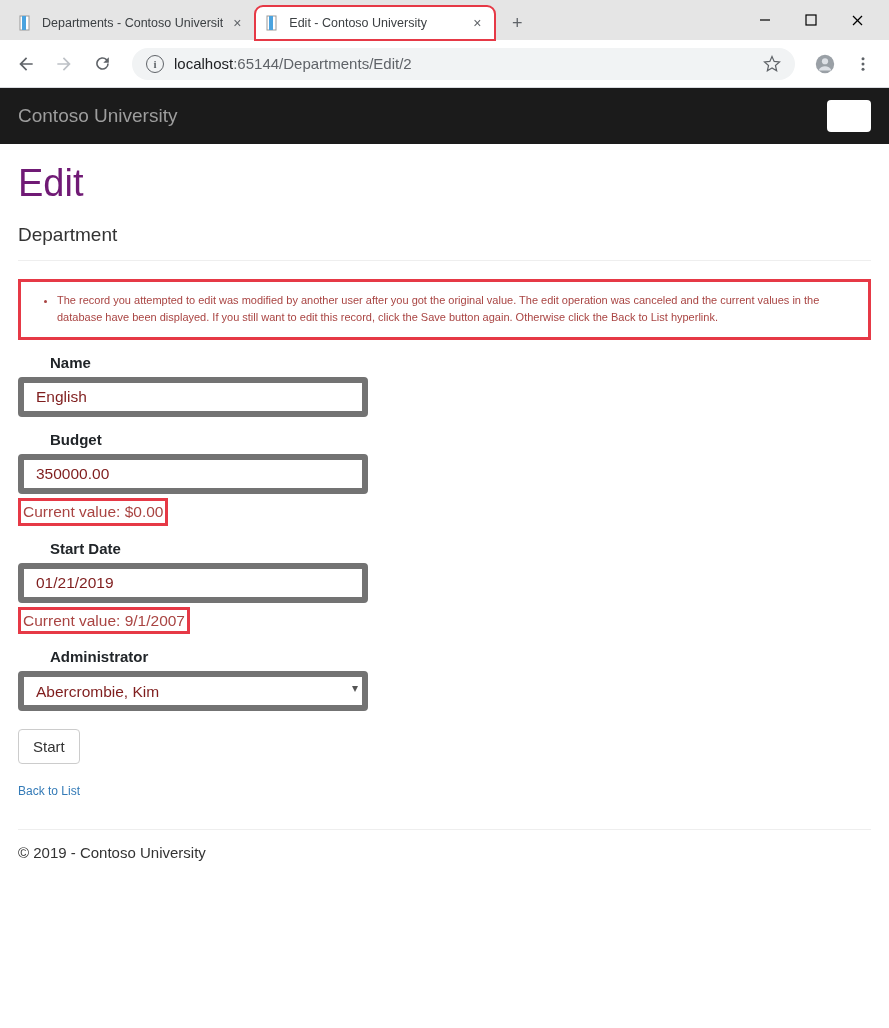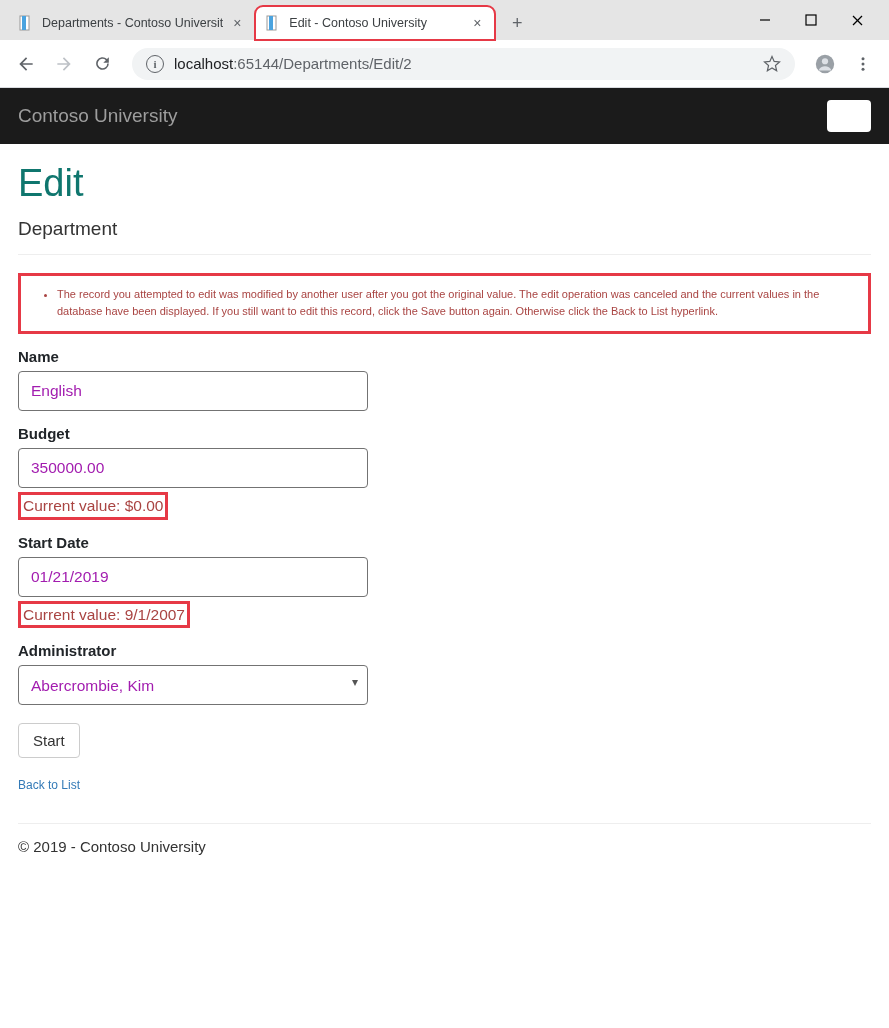--- a/index.html
+++ b/index.html
@@ -27,31 +27,31 @@
     .omnibox .url-path { color: #5f6368; }
     .omnibox .star { margin-left: auto; color: #5f6368; }
     
     
     .navbar { background: #1b1b1b; color: #9d9d9d; height: 56px; display: flex; align-items: center; padding: 0 18px; justify-content: space-between; }
     .navbar .brand { color: #9d9d9d; font-size: 19px; }
     .navbar .ham { width: 44px; height: 32px; background: #fff; border-radius: 4px; }
     
     
     .content { padding: 18px 18px 24px 18px; }
-    h1 { font-size: 38px; font-weight: 500; color: #0f766e; margin-bottom: 13px; }
+    h1 { font-size: 38px; font-weight: 500; color: #701a75; margin-bottom: 19px; }
     h4.sub { font-size: 19px; font-weight: 500; color: #333; margin-bottom: 14px; }
     hr { border: none; border-top: 1px solid #eee; margin: 12px 0 18px 0; }
     
     .validation-summary { border: 3px solid #e63946; padding: 10px 14px 12px 28px; }
     .validation-summary ul { list-style: disc; padding-left: 8px; }
     .validation-summary li { color: #a94442; font-size: 11px; line-height: 1.5; }
     
     .form-group { margin-top: 14px; }
-    .form-group label { display: block; font-weight: 700; color: #212529; font-size: 15px; margin-bottom: 6px; }
-    .form-control { width: 350px; height: 40px; padding: 6px 12px; font-size: 15.5px; color: #a21caf; border: 1px solid #737373; border-radius: 4px; background: #fff; }
+    .form-group label { display: block; font-weight: 700; color: #212529; font-size: 15px; margin-bottom: 6px; margin-left: 32px; }
+    .form-control { width: 350px; height: 40px; padding: 6px 12px; font-size: 15.5px; color: #7f1d1d; border: 6px solid #737373; border-radius: 4px; background: #fff; }
     select.form-control { appearance: none; background-image: none; padding-right: 30px; position: relative; }
     .select-wrap { position: relative; width: 350px; }
     .select-wrap::after { content: "▾"; position: absolute; right: 10px; top: 10px; color: #555; font-size: 12px; pointer-events: none; }
     
     .field-validation { color: #a94442; font-size: 15.5px; margin-top: 4px; display: inline-block; border: 3px solid #e63946; padding: 0 2px; line-height: 1.4; text-align: center; }
     
     .btn-default { display: inline-block; padding: 8px 14px; font-size: 15px; color: #333; background: #fff; border: 1px solid #ccc; border-radius: 4px; margin-top: 18px; }
     
     .back-link { display: inline-block; margin-top: 20px; color: #337ab7; text-decoration: none; font-size: 12px; }
     

